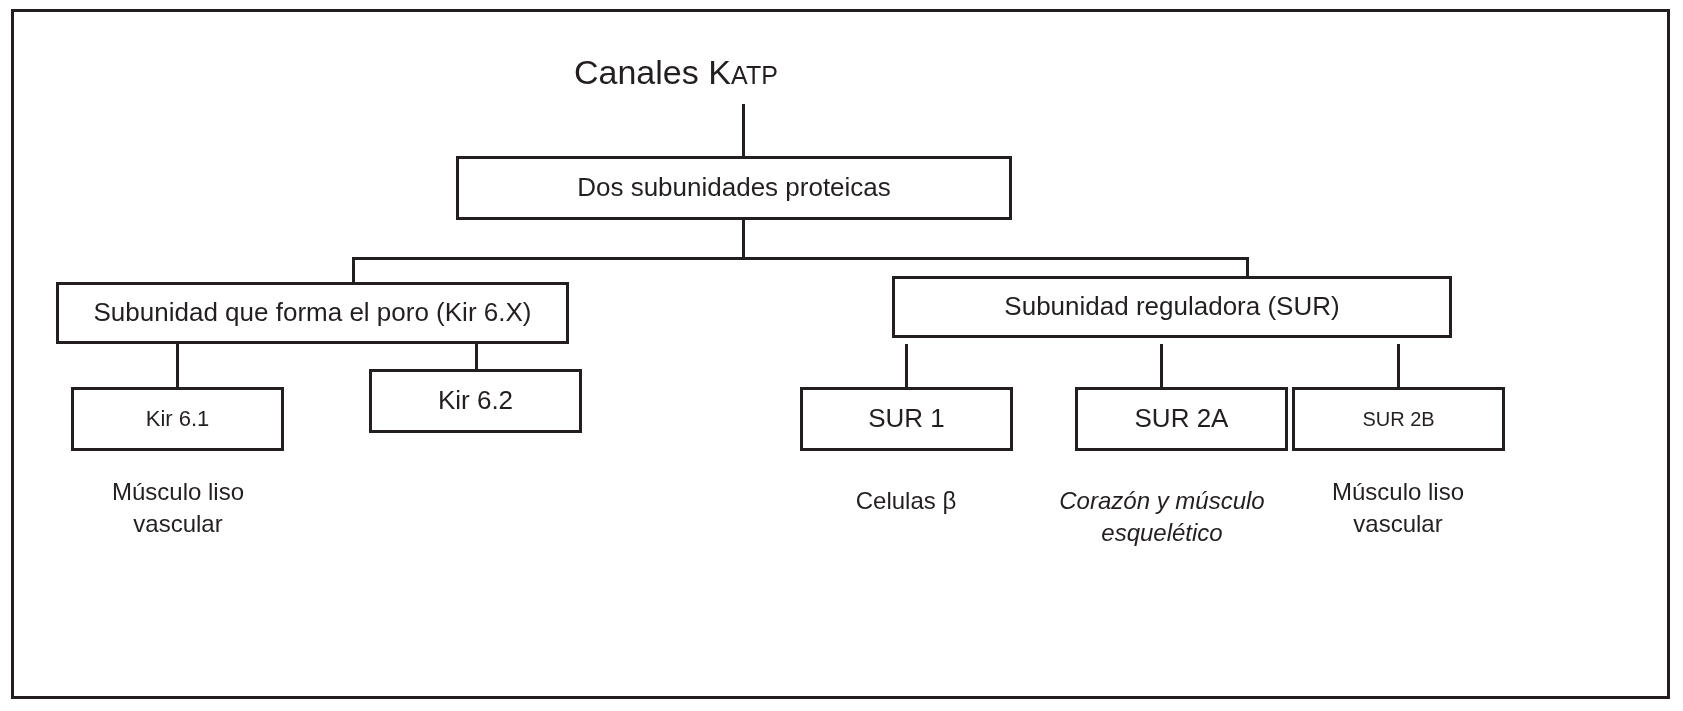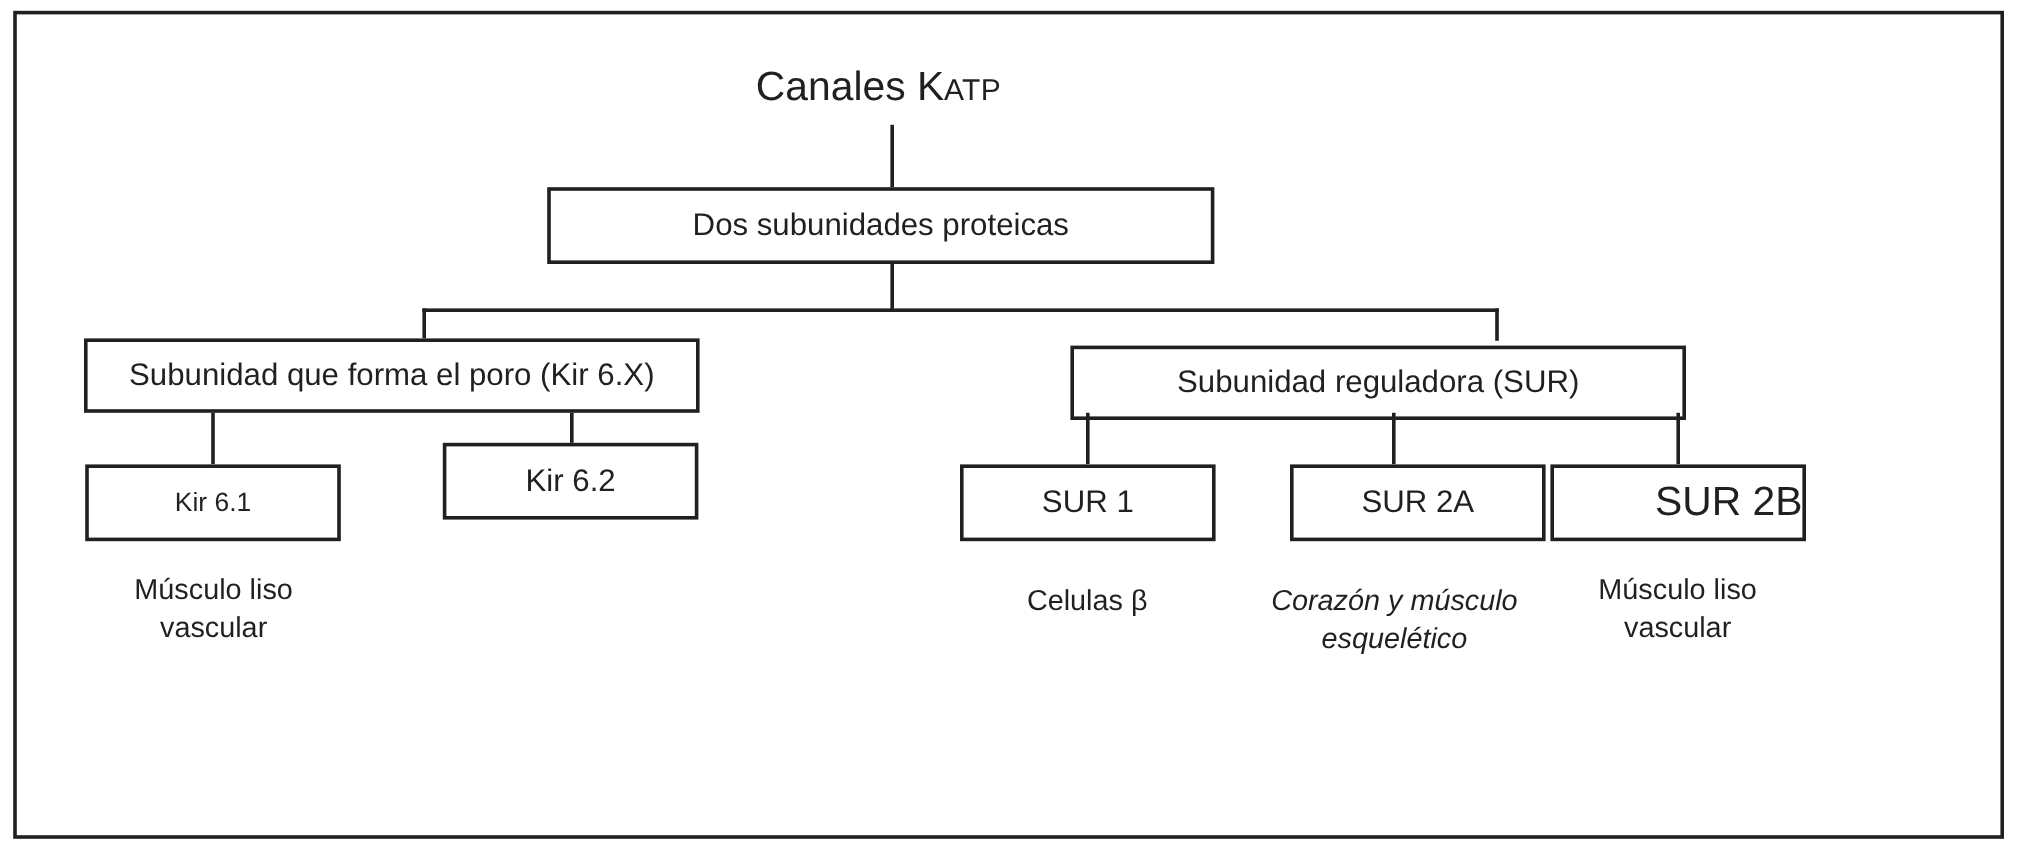--- a/index.html
+++ b/index.html
@@ -45,24 +45,23 @@
     color: #231f20;
   }
   .node-label {
     display: block;
     white-space: nowrap;
   }
 
   
   #title {
     position: absolute;
-    left: 548px;
+    left: 560px;
     top: 41px;
     width: 340px;
-    text-align: center;
     font-size: 34px;
     color: #231f20;
     white-space: nowrap;
   }
   #title .smallcap {
     font-size: 25px;
     letter-spacing: 0.2px;
   }
 
   
@@ -101,40 +100,40 @@
     <div class="node" style="left:442px; top:144px; width:556px; height:64px; font-size:26px;">
       <span class="node-label">Dos subunidades proteicas</span>
     </div>
 
     <div class="vline" style="left:728px; top:208px; height:39px;"></div>
 
     <div class="hline" style="left:338px; top:245px; width:897px;"></div>
     <div class="vline" style="left:338px; top:245px; height:27px;"></div>
     <div class="vline" style="left:1232px; top:245px; height:27px;"></div>
 
-    <div class="node" style="left:56px; top:270px; width:513px; height:62px; font-size:26px;">
+    <div class="node" style="left:42px; top:270px; width:513px; height:62px; font-size:26px;">
       <span class="node-label">Subunidad que forma el poro (Kir 6.X)</span>
     </div>
 
     <div class="vline" style="left:162px; top:332px; height:43px;"></div>
     <div class="vline" style="left:461px; top:332px; height:43px;"></div>
 
     <div class="node" style="left:57px; top:375px; width:213px; height:64px; font-size:22px;">
       <span class="node-label">Kir 6.1</span>
     </div>
     <div class="caption" style="left:42px; top:464px; width:244px;">
       <div>Músculo liso</div>
       <div>vascular</div>
     </div>
 
     <div class="node" style="left:355px; top:357px; width:213px; height:64px; font-size:26px;">
       <span class="node-label">Kir 6.2</span>
     </div>
 
-    <div class="node" style="left:878px; top:276px; width:513px; height:62px; font-size:26px;">
+    <div class="node" style="left:878px; top:264px; width:560px; height:62px; font-size:26px;">
       <span class="node-label">Subunidad reguladora (SUR)</span>
     </div>
 
     <div class="vline" style="left:891px; top:332px; height:43px;"></div>
     <div class="vline" style="left:1146px; top:332px; height:43px;"></div>
     <div class="vline" style="left:1383px; top:332px; height:43px;"></div>
 
     <div class="node" style="left:786px; top:375px; width:213px; height:64px; font-size:26px;">
       <span class="node-label">SUR 1</span>
     </div>
@@ -143,21 +142,21 @@
     </div>
 
     <div class="node" style="left:1041px; top:375px; width:213px; height:64px; font-size:26px;margin-left:20px;">
       <span class="node-label">SUR 2A</span>
     </div>
     <div class="caption" style="left:1024px; top:473px; width:248px;font-style:italic;">
       <div>Corazón y músculo</div>
       <div>esquelético</div>
     </div>
 
-    <div class="node" style="left:1278px; top:375px; width:213px; height:64px; font-size:34px;justify-content:flex-end;">
+    <div class="node" style="left:1278px; top:375px; width:213px; height:64px; font-size:20px;">
       <span class="node-label">SUR 2B</span>
     </div>
     <div class="caption" style="left:1262px; top:464px; width:244px;">
       <div>Músculo liso</div>
       <div>vascular</div>
     </div>
 
   </div>
 </div>
 

